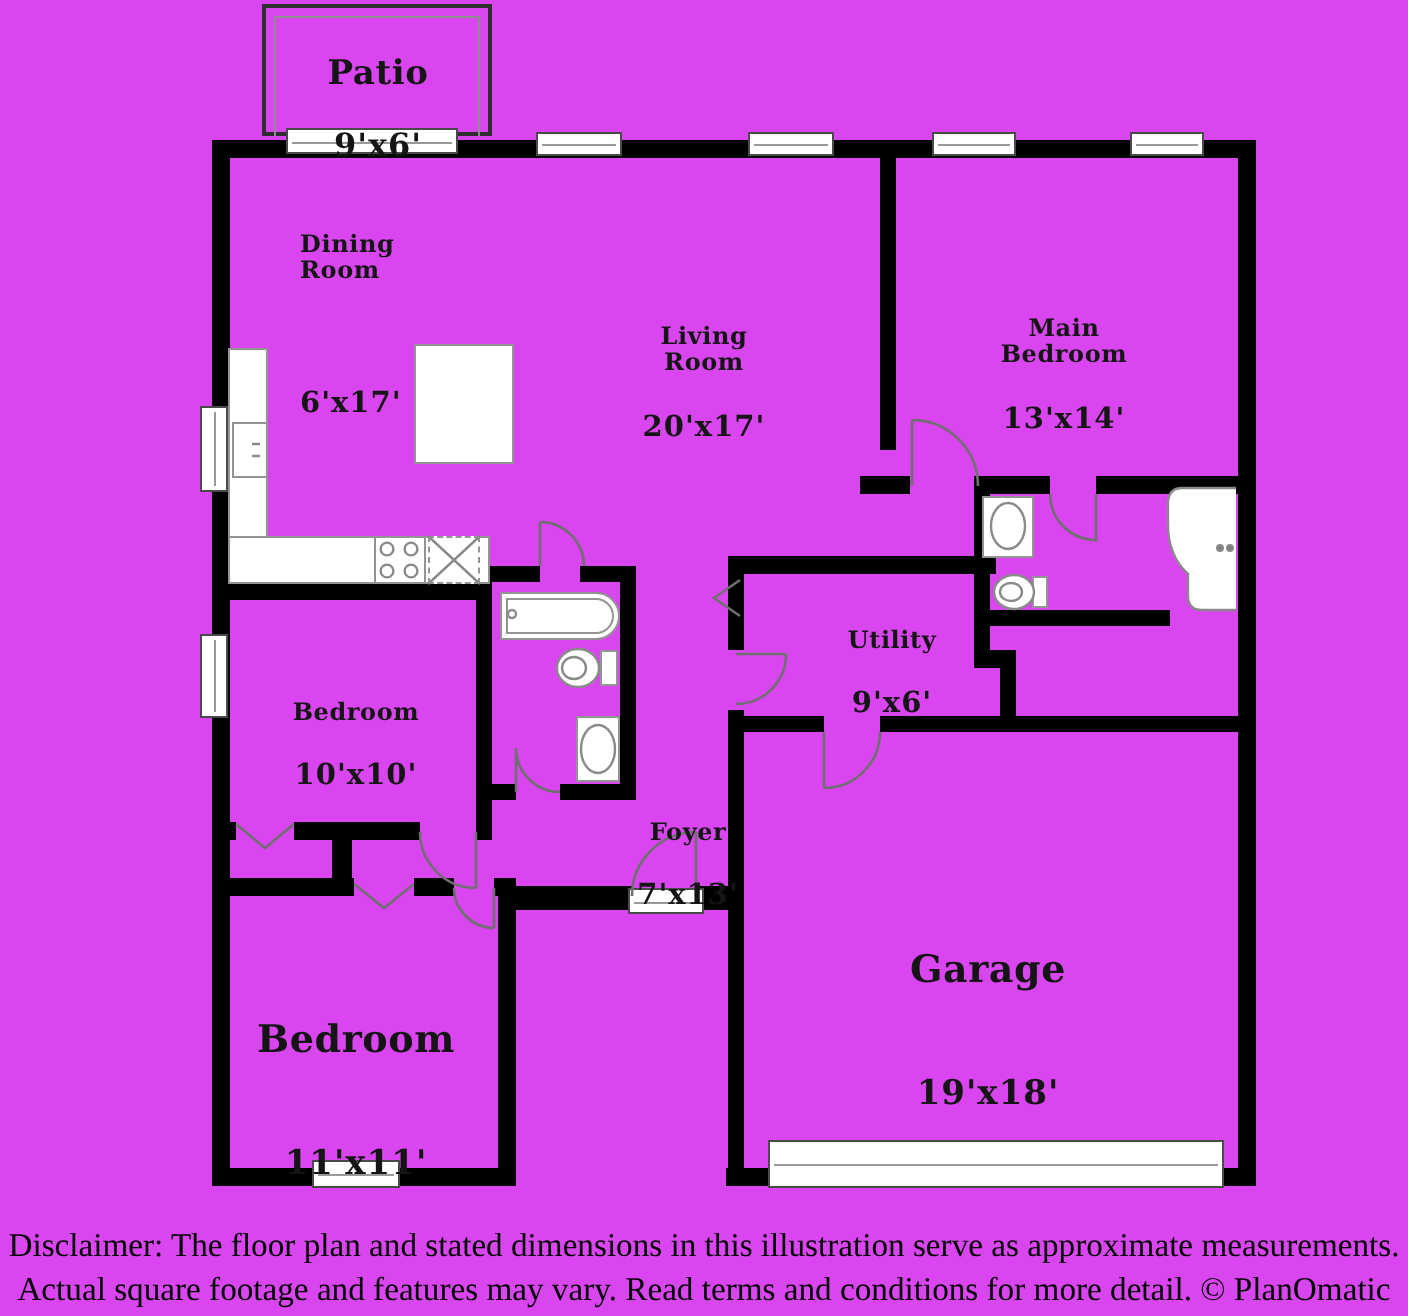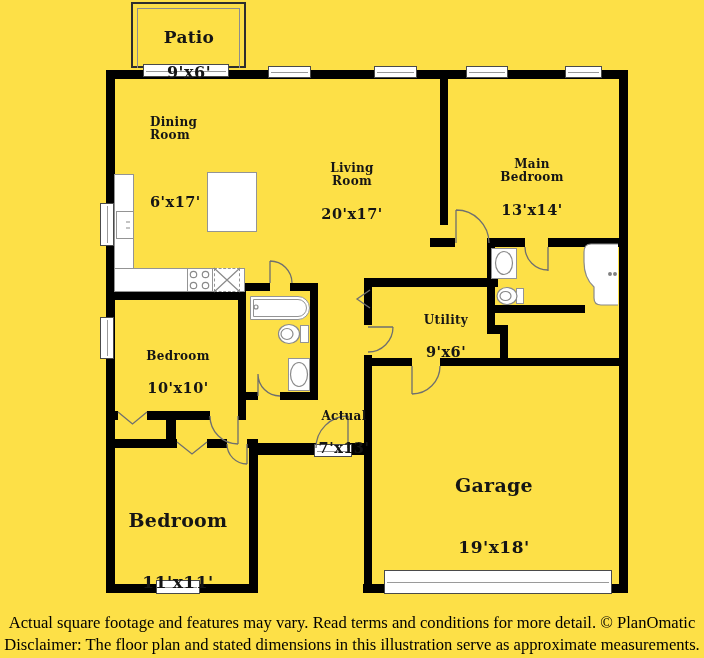--- a/index.html
+++ b/index.html
@@ -1,16 +1,16 @@
 <!DOCTYPE html>
 <html><head>
 <meta charset="utf-8">
 <style>
   html,body{margin:0;padding:0;background:#fff;}
-  .stage{position:relative;width:704px;height:658px;background:#fde047;overflow:hidden;
+  .stage{position:relative;width:704px;height:658px;background:#d946ef;overflow:hidden;
          font-family:"DejaVu Serif",serif;}
   
   .w{position:absolute;background:#000;z-index:2;}
   
   .wn{position:absolute;background:#fff;border:1px solid #4a4a4a;z-index:3;box-sizing:border-box;}
   .wn.h::after{content:"";position:absolute;left:2px;right:2px;top:50%;border-top:1px solid #9a9a9a;}
   .wn.v::after{content:"";position:absolute;top:2px;bottom:2px;left:50%;border-left:1px solid #9a9a9a;}
   
   .f{position:absolute;background:#fff;border:1px solid #949494;z-index:3;box-sizing:border-box;}
   .f.dash{border-style:dashed;}
@@ -163,32 +163,32 @@
     <span class="dm">9'x6'</span>
   </div>
 
 
   <div class="lbl" style="left:178px;top:332px">
     <span class="nm">Bedroom</span>
     <span class="dm">10'x10'</span>
   </div>
 
   <div class="lbl" style="left:344px;top:392px">
-    <span class="nm">Actual</span>
+    <span class="nm">Foyer</span>
     <span class="dm">7'x13'</span>
   </div>
 
   <div class="lbl lg" style="left:178px;top:492px">
     <span class="nm">Bedroom</span>
     <span class="dm">11'x11'</span>
   </div>
 
   <div class="lbl lg" style="left:494px;top:457px">
     <span class="nm">Garage</span>
     <span class="dm">19'x18'</span>
   </div>
 
   <div class="disclaimer">
+    <div>Disclaimer: The floor plan and stated dimensions in this illustration serve as approximate measurements.</div>
     <div>Actual square footage and features may vary. Read terms and conditions for more detail. © PlanOmatic</div>
-    <div>Disclaimer: The floor plan and stated dimensions in this illustration serve as approximate measurements.</div>
   </div>
 
 </div>
 
 </body></html>

